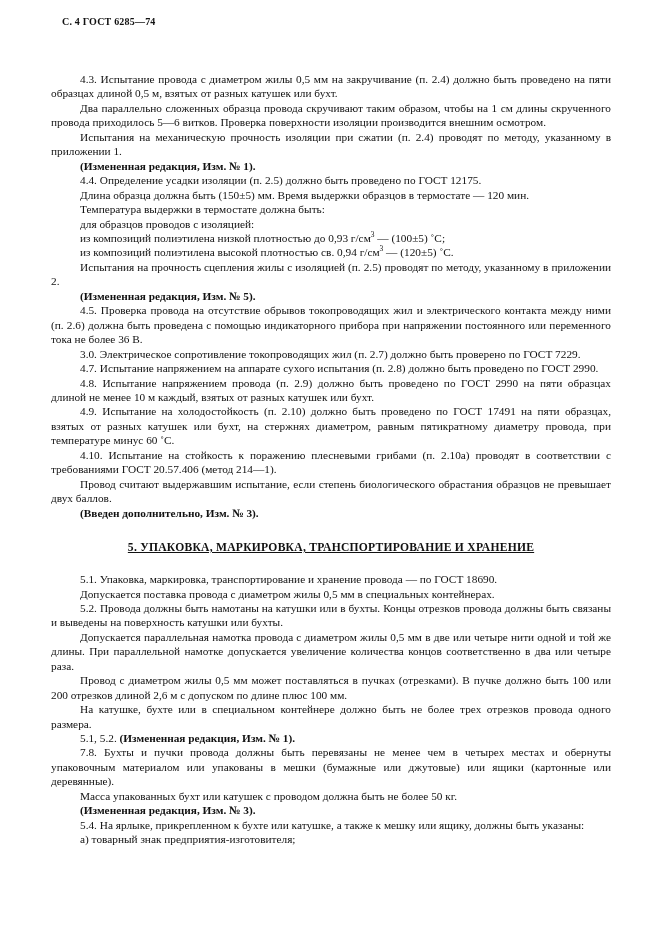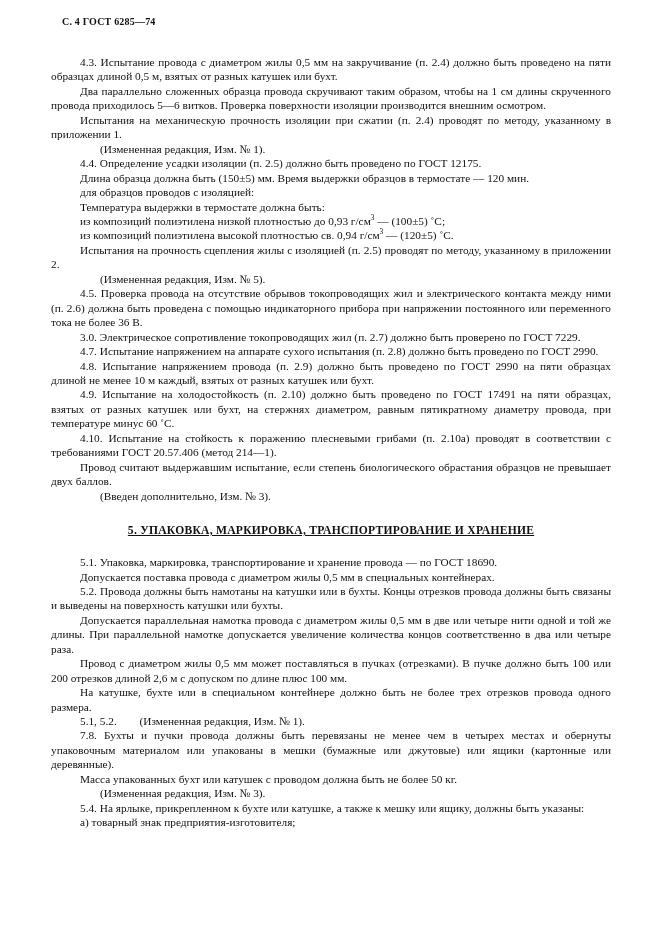--- a/index.html
+++ b/index.html
@@ -35,42 +35,41 @@
     letter-spacing: 0.2px;
     line-height: 14px;
     white-space: nowrap;
     padding-left: 11px;
   }
 
   
   .text-column {
     position: absolute;
     left: 51px;
-    top: 55px;
+    top: 72px;
     width: 560px;
   }
 
   p {
     margin: 0;
     font-size: 11.3px;
     line-height: 14.45px;
     text-align: justify;
     text-indent: 29px;
     text-justify: inter-word;
     -webkit-hyphens: none;
     hyphens: none;
   }
 
   p.nojust {
     text-align: left;
   }
 
   b, .b {
-    font-weight: normal;
-    margin-left: 20px;
+    font-weight: bold;
   }
 
   sup {
     font-size: 7.4px;
     vertical-align: super;
     line-height: 0;
   }
 
   
   .section-heading {
@@ -98,22 +97,22 @@
     <p>4.3.  Испытание провода с диаметром жилы 0,5 мм на закручивание (п. 2.4) должно быть проведено на пяти образцах длиной 0,5 м, взятых от разных катушек или бухт.</p>
     <p>Два параллельно сложенных образца провода скручивают таким образом, чтобы на 1 см длины скрученного провода приходилось 5—6 витков. Проверка поверхности изоляции производится внешним осмотром.</p>
     <p>Испытания на механическую прочность изоляции при сжатии (п. 2.4) проводят по методу, указанному в приложении 1.</p>
 
     <p class="nojust">
       <b>(Измененная редакция, Изм. № 1).</b>
     </p>
 
     <p class="nojust">4.4.  Определение усадки изоляции (п. 2.5) должно быть проведено по ГОСТ 12175.</p>
     <p class="nojust">Длина образца должна быть (150±5) мм. Время выдержки образцов в термостате — 120 мин.</p>
+    <p class="nojust">Температура выдержки в термостате должна быть:</p>
     <p class="nojust">для образцов проводов с изоляцией:</p>
-    <p class="nojust">Температура выдержки в термостате должна быть:</p>
 
     <p class="nojust"><span>из композиций полиэтилена низкой плотностью до 0,93 г/см</span><sup>3</sup><span> — (100±5) ˚С;</span></p>
 
     <p class="nojust"><span>из композиций полиэтилена высокой плотностью св. 0,94 г/см</span><sup>3</sup><span> — (120±5) ˚С.</span></p>
 
     <p>Испытания на прочность сцепления жилы с изоляцией (п. 2.5) проводят по методу, указанному в приложении 2.</p>
 
     <p class="nojust">
       <b>(Измененная редакция, Изм. № 5).</b>
     </p>

